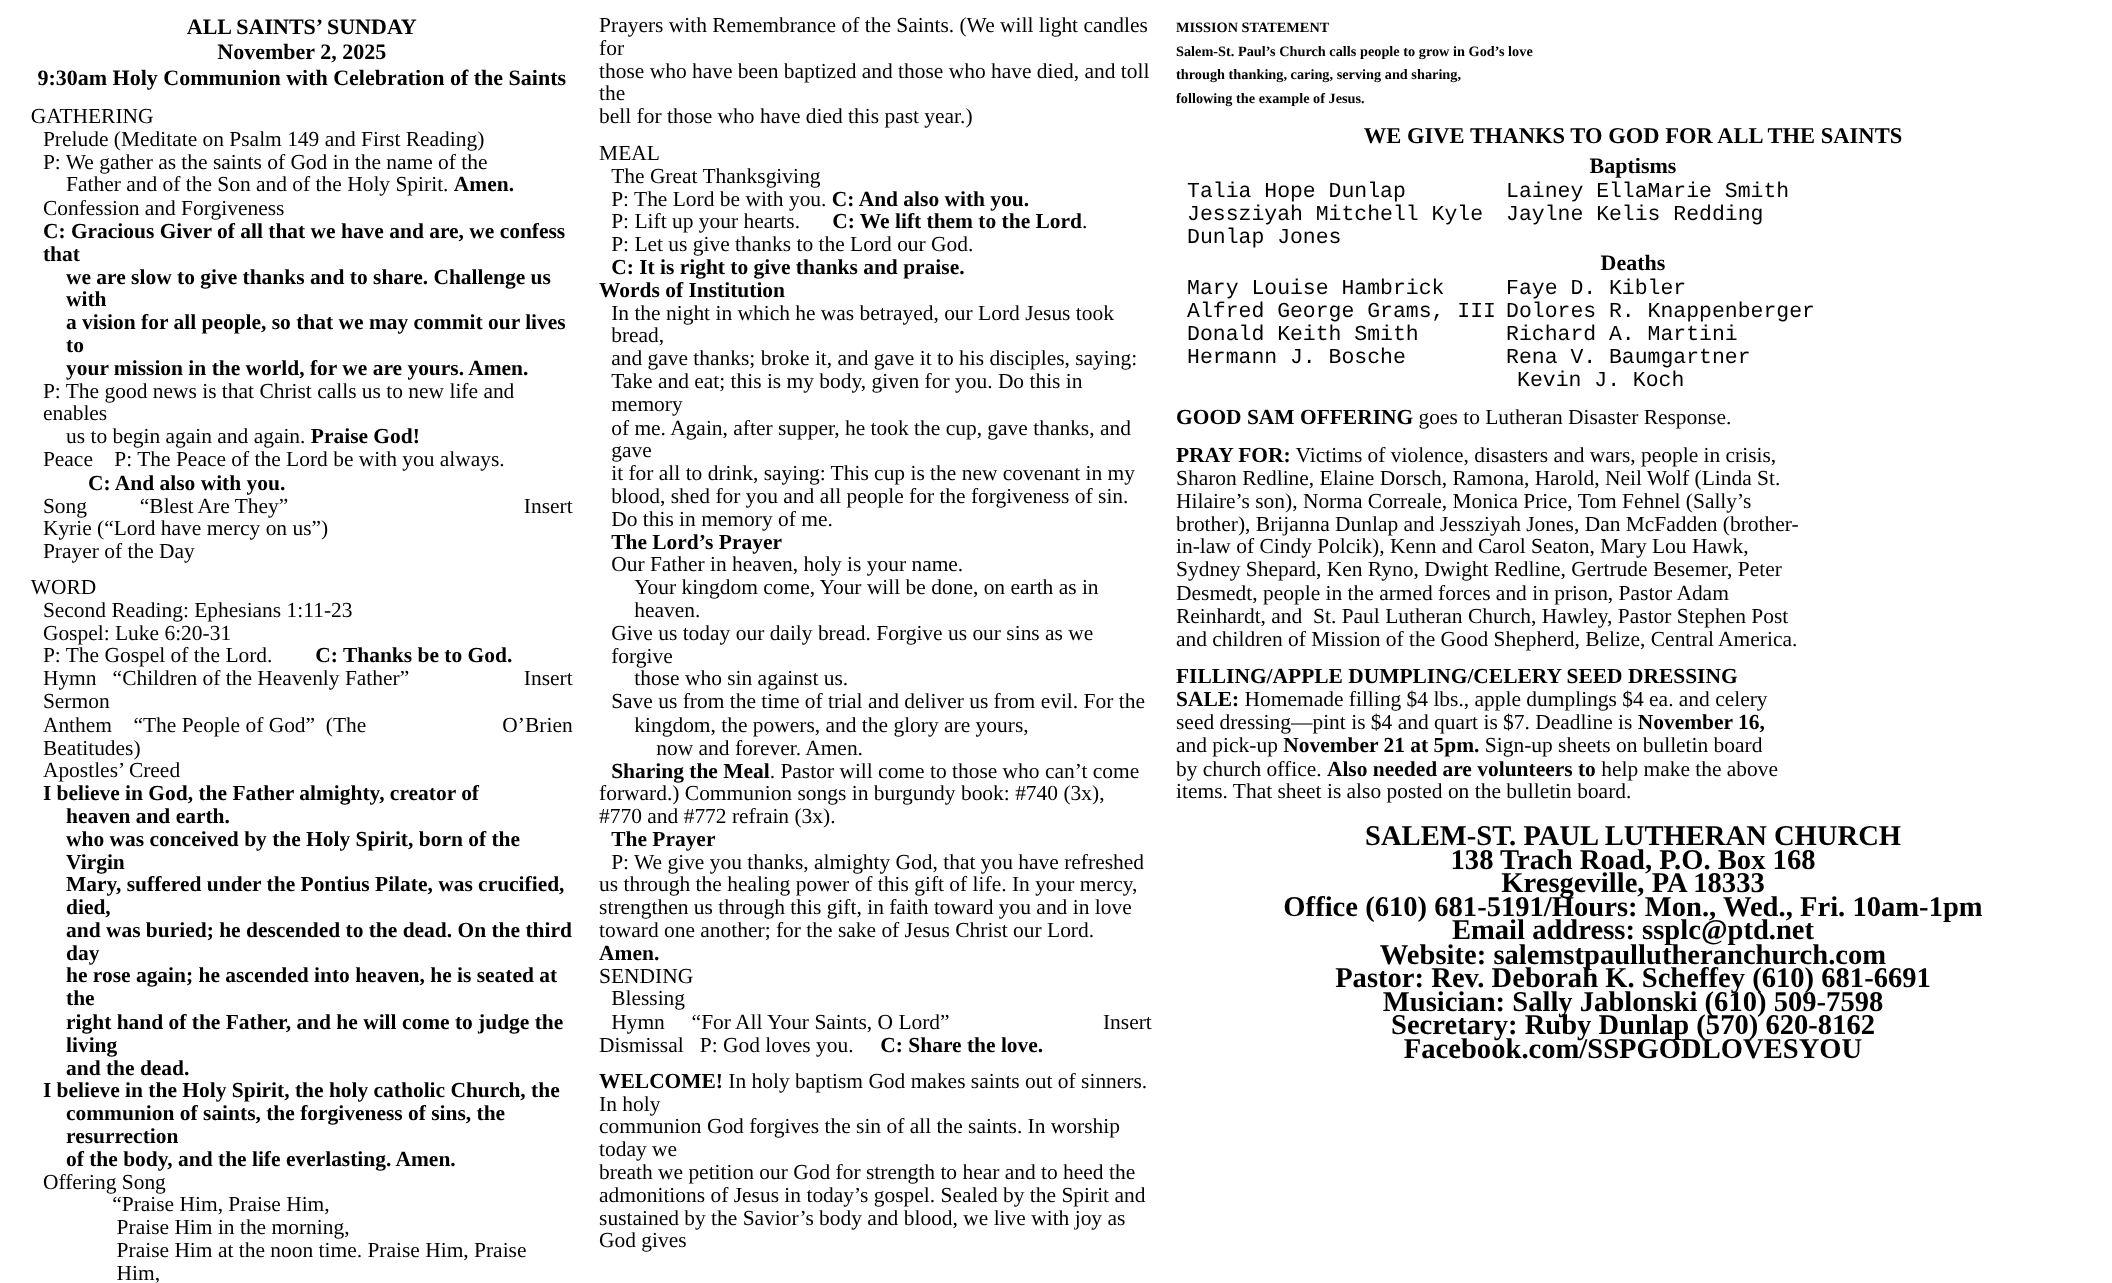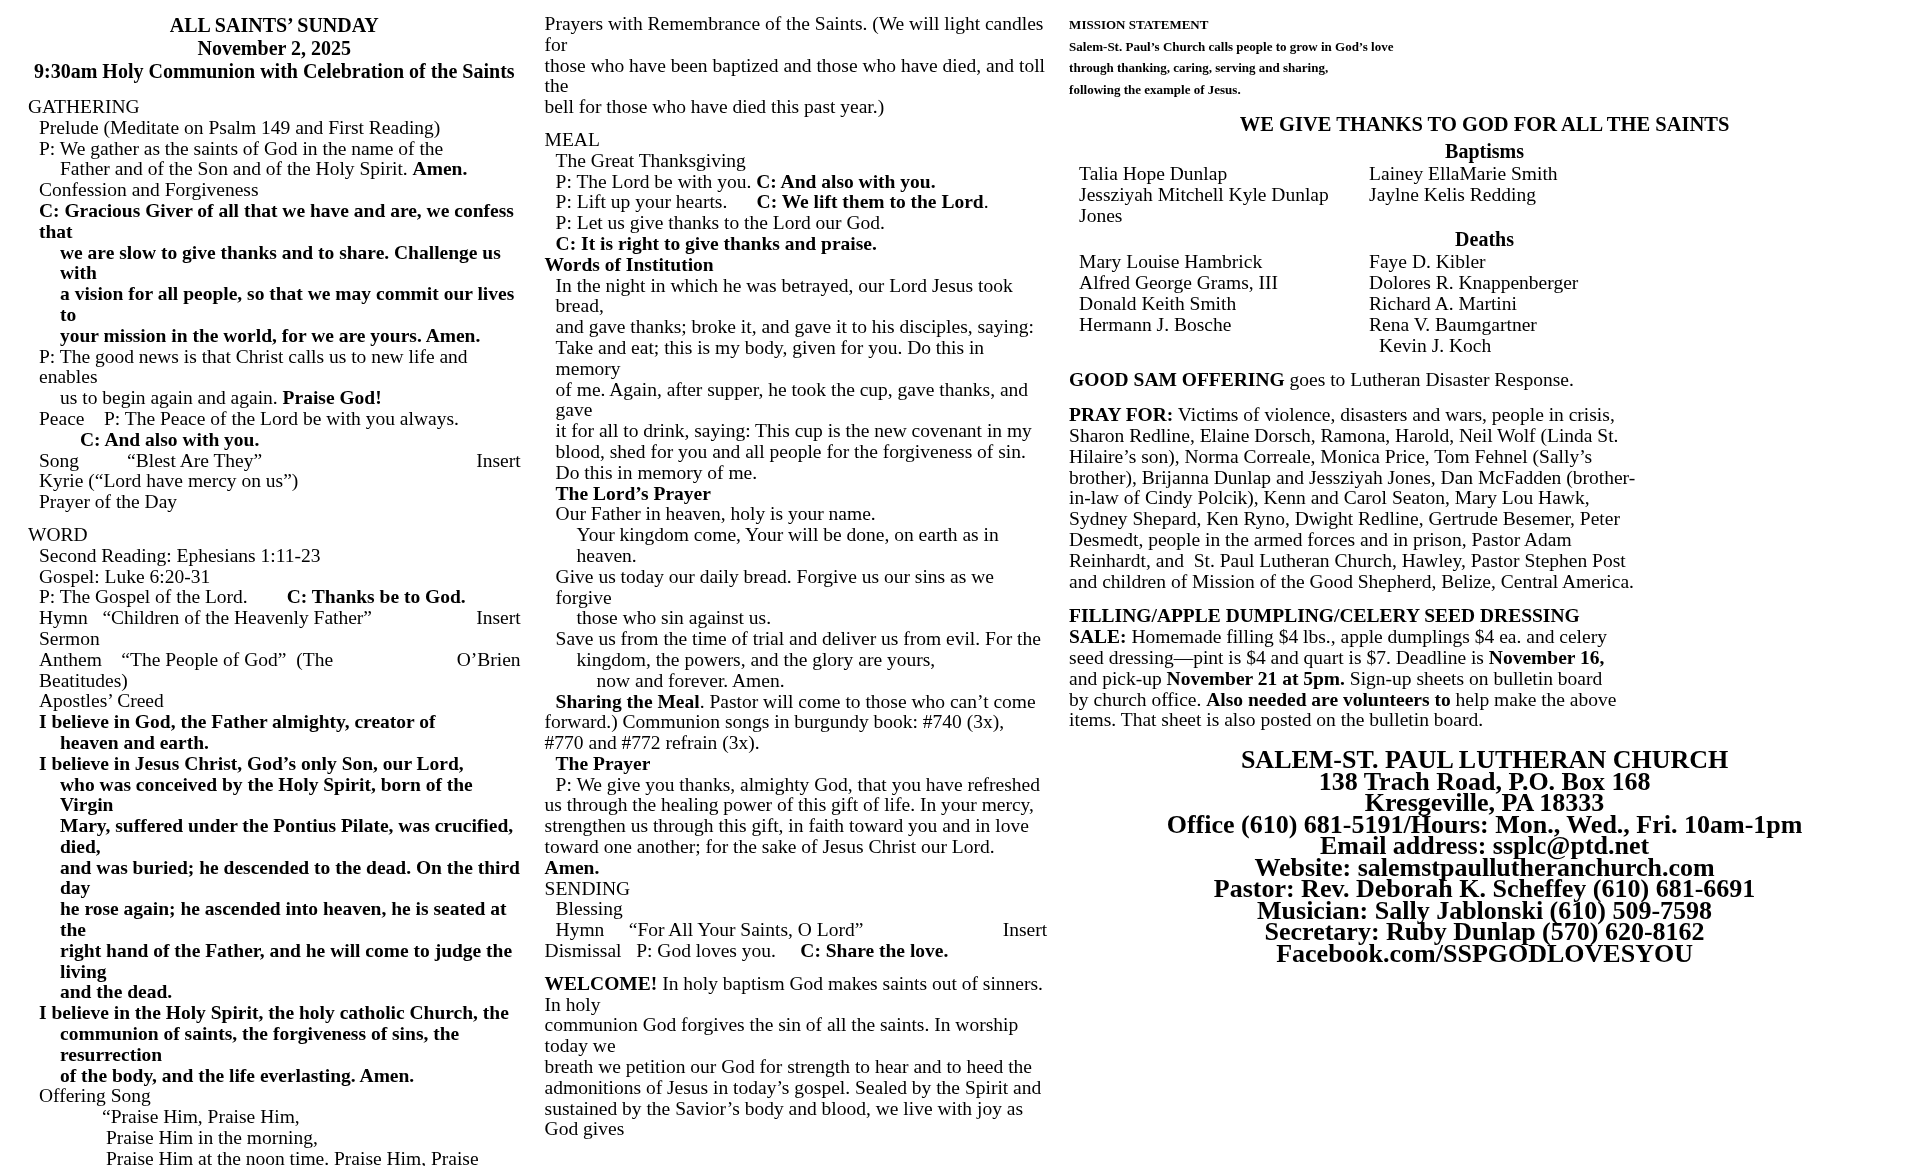--- a/index.html
+++ b/index.html
@@ -96,21 +96,21 @@
     font-size: 20px;
     font-weight: bold;
     text-align: center;
     margin-top: 2px;
     margin-bottom: 1px;
   }
   .names {
     font-size: 19.5px;
     line-height: 20.8px;
   }
-  .names-row { display: flex; }
+  .names-row { display: flex; font-family: Liberation Mono, monospace; }
   .names-row .nl { width: 290px; }
   .names-row .nr { width: auto; }
   .names-indent { padding-left: 10px; }
 
   .blk { margin-top: 14px; font-size: 19.5px; line-height: 20.8px; }
   .contact {
     margin-top: 18px;
     text-align: center;
     font-size: 26px;
     line-height: 21.5px;
@@ -174,21 +174,20 @@
     <div class="row i1">
       <span class="left">Anthem    “The People of God”  (The Beatitudes)</span>
       <span class="right">O’Brien</span>
     </div>
 
     <div class="ln i1">Apostles’ Creed</div>
 
     <div>
       <div class="ln bold i1">I believe in God, the Father almighty, creator of</div>
       <div class="ln bold i2">heaven and earth.</div>
-      <div class="ln bold i1">I believe in Jesus Christ, God’s only Son, our Lord,</div>
       <div class="ln bold i2">who was conceived by the Holy Spirit, born of the Virgin</div>
       <div class="ln bold i2">Mary, suffered under the Pontius Pilate, was crucified, died,</div>
       <div class="ln bold i2">and was buried; he descended to the dead. On the third day</div>
       <div class="ln bold i2">he rose again; he ascended into heaven, he is seated at the</div>
       <div class="ln bold i2">right hand of the Father, and he will come to judge the living</div>
       <div class="ln bold i2">and the dead.</div>
       <div class="ln bold i1">I believe in the Holy Spirit, the holy catholic Church, the</div>
       <div class="ln bold i2">communion of saints, the forgiveness of sins, the resurrection</div>
       <div class="ln bold i2">of the body, and the life everlasting. Amen.</div>
     </div>

